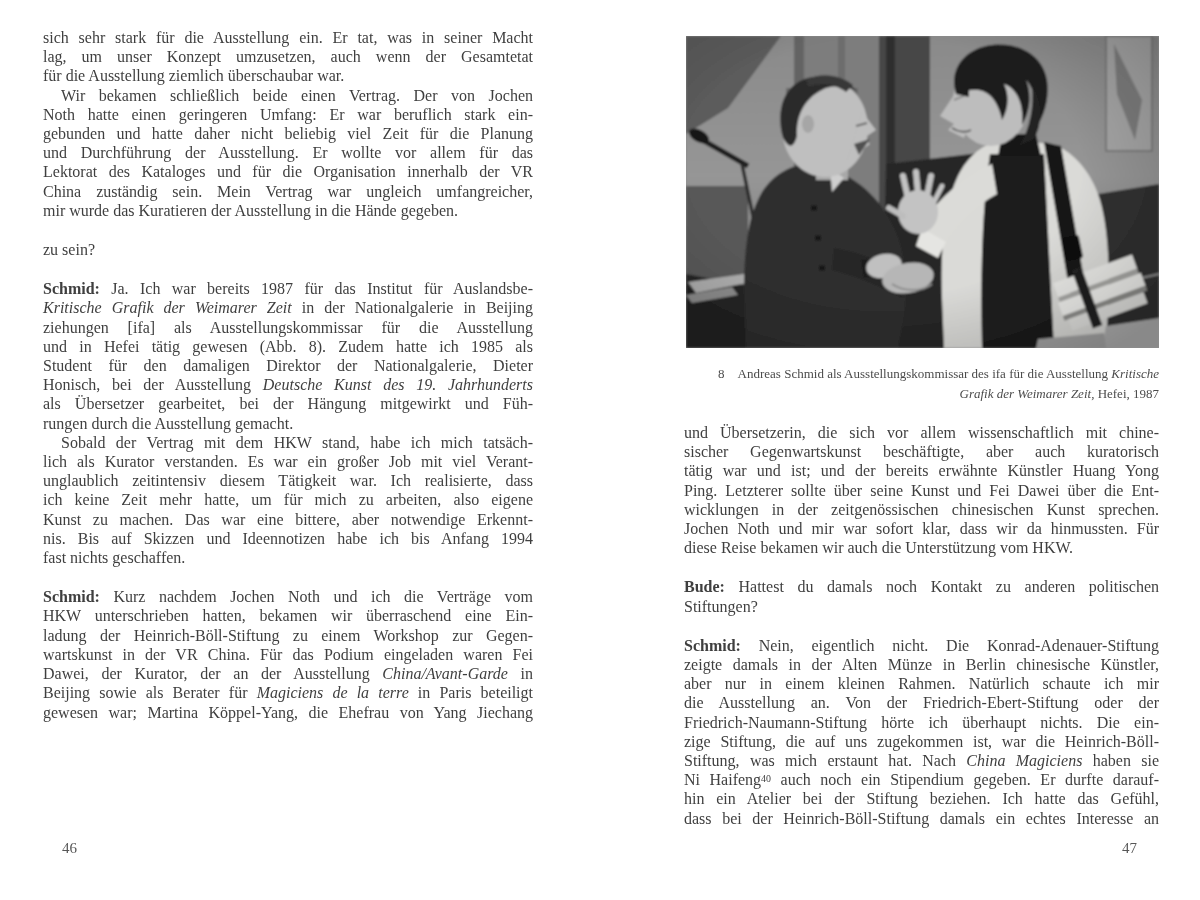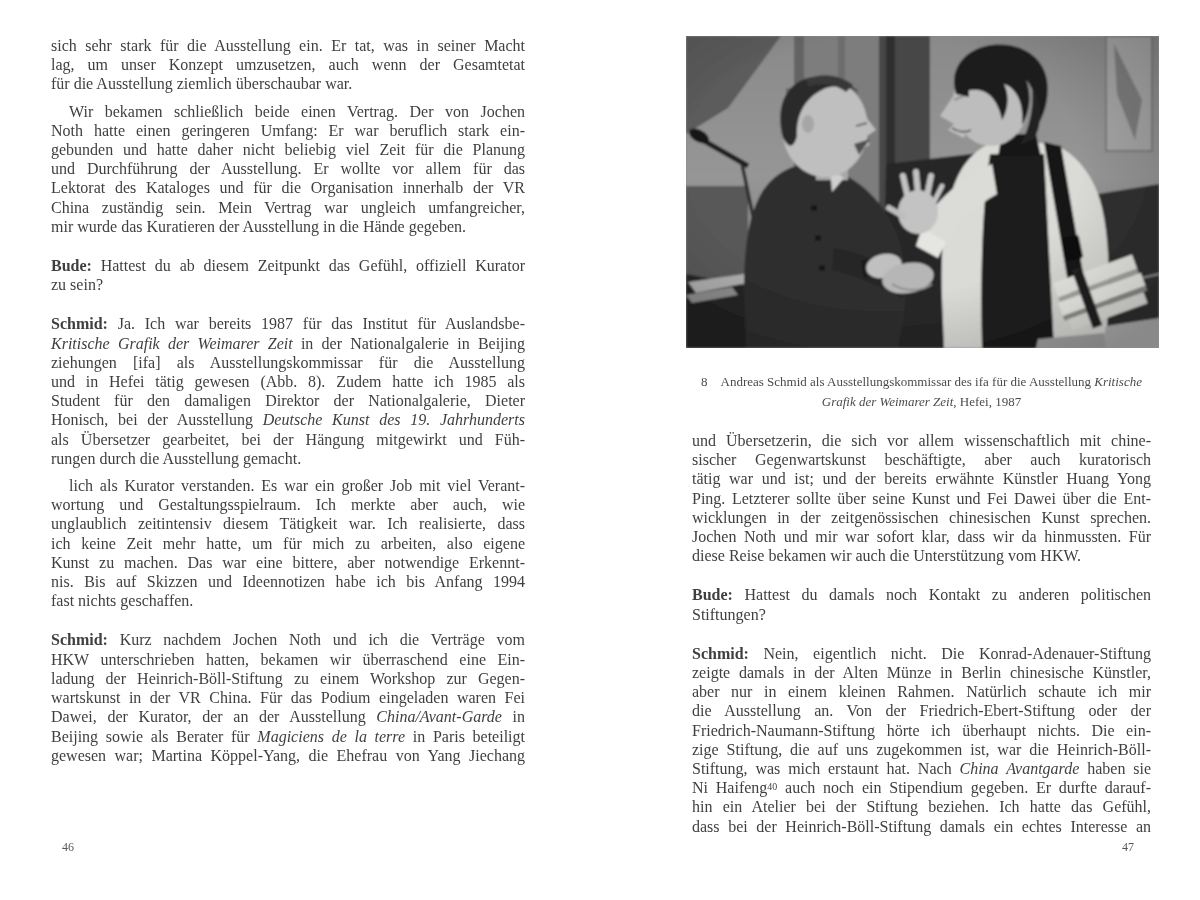--- a/index.html
+++ b/index.html
@@ -10,40 +10,40 @@
     color:var(--text,#3f3f3f);
   }
   .spread{position:absolute;inset:0;}
   .text-col{
     position:absolute;width:490px;
     font-size:16px;line-height:19.2px;
     color:var(--text,#3f3f3f);
   }
   #left-col{left:43px;top:28px;width:490px;}
   #right-col{left:684px;top:423px;width:475px;}
-  .para{margin:8px;}
+  .para{margin:0;}
   .para.gap{margin-top:20px;}
   .para.indent .line:first-child{text-indent:18px;}
   .line{text-align:justify;text-align-last:justify;white-space:normal;}
   .line.lastline{text-align-last:left;}
   b{font-weight:bold;}
   i{font-style:italic;}
   sup{font-size:0.62em;line-height:0;vertical-align:0.35em;}
   figure.photo{
     position:absolute;left:686px;top:36px;width:473px;height:312px;
     margin:0;overflow:hidden;background:#8f8f8f;
   }
   figure.photo svg{display:block;width:100%;height:100%;}
   .caption{
     position:absolute;left:684px;top:364px;width:475px;
     font-size:13px;line-height:20px;color:var(--caption,#4b4b4b);
   }
-  .caption .line{text-align:center;text-align-last:auto;}
+  .caption .line{text-align:right;text-align-last:auto;}
   .pagenum{
-    position:absolute;top:840px;font-size:12px;color:var(--pagenum,#575757);
+    position:absolute;top:840px;font-size:15px;color:var(--pagenum,#575757);
   }
   #pagenum-left{left:62px;}
   #pagenum-right{left:1122px;}
 </style>
 </head>
 <body>
 
 <div class="spread">
 
   <div>
@@ -56,36 +56,35 @@
         <div class="para indent">
           <div class="line">Wir bekamen schließlich beide einen Vertrag. Der von Jochen</div>
           <div class="line">Noth hatte einen geringeren Umfang: Er war beruflich stark ein-</div>
           <div class="line">gebunden und hatte daher nicht beliebig viel Zeit für die Planung</div>
           <div class="line">und Durchführung der Ausstellung. Er wollte vor allem für das</div>
           <div class="line">Lektorat des Kataloges und für die Organisation innerhalb der VR</div>
           <div class="line">China zuständig sein. Mein Vertrag war ungleich umfangreicher,</div>
           <div class="line lastline">mir wurde das Kuratieren der Ausstellung in die Hände gegeben.</div>
         </div>
         <div class="para gap">
-          <div class="line"><b>Bude:</b> Hattest du ab diesem Zeitpunkt das Gefühl, offiziell Kurator</div>
           <div class="line lastline">zu sein?</div>
         </div>
         <div class="para gap">
           <div class="line"><b>Schmid:</b> Ja. Ich war bereits 1987 für das Institut für Auslandsbe-</div>
           <div class="line"><i>Kritische Grafik der Weimarer Zeit</i> in der Nationalgalerie in Beijing</div>
           <div class="line">ziehungen [ifa] als Ausstellungskommissar für die Ausstellung</div>
           <div class="line">und in Hefei tätig gewesen (Abb. 8). Zudem hatte ich 1985 als</div>
           <div class="line">Student für den damaligen Direktor der Nationalgalerie, Dieter</div>
           <div class="line">Honisch, bei der Ausstellung <i>Deutsche Kunst des 19. Jahrhunderts</i></div>
           <div class="line">als Übersetzer gearbeitet, bei der Hängung mitgewirkt und Füh-</div>
           <div class="line lastline">rungen durch die Ausstellung gemacht.</div>
         </div>
         <div class="para indent">
+          <div class="line">Sobald der Vertrag mit dem HKW stand, habe ich mich tatsäch-</div>
           <div class="line">lich als Kurator verstanden. Es war ein großer Job mit viel Verant-</div>
-          <div class="line">wortung und Gestaltungsspielraum. Ich merkte aber auch, wie</div>
           <div class="line">unglaublich zeitintensiv diesem Tätigkeit war. Ich realisierte, dass</div>
           <div class="line">ich keine Zeit mehr hatte, um für mich zu arbeiten, also eigene</div>
           <div class="line">Kunst zu machen. Das war eine bittere, aber notwendige Erkennt-</div>
           <div class="line">nis. Bis auf Skizzen und Ideennotizen habe ich bis Anfang 1994</div>
           <div class="line lastline">fast nichts geschaffen.</div>
         </div>
         <div class="para gap">
           <div class="line"><b>Schmid:</b> Kurz nachdem Jochen Noth und ich die Verträge vom</div>
           <div class="line">HKW unterschrieben hatten, bekamen wir überraschend eine Ein-</div>
           <div class="line">ladung der Heinrich-Böll-Stiftung zu einem Workshop zur Gegen-</div>
@@ -248,21 +247,21 @@
           <div class="line"><b>Bude:</b> Hattest du damals noch Kontakt zu anderen politischen</div>
           <div class="line lastline">Stiftungen?</div>
         </div>
         <div class="para gap">
           <div class="line"><b>Schmid:</b> Nein, eigentlich nicht. Die Konrad-Adenauer-Stiftung</div>
           <div class="line">zeigte damals in der Alten Münze in Berlin chinesische Künstler,</div>
           <div class="line">aber nur in einem kleinen Rahmen. Natürlich schaute ich mir</div>
           <div class="line">die Ausstellung an. Von der Friedrich-Ebert-Stiftung oder der</div>
           <div class="line">Friedrich-Naumann-Stiftung hörte ich überhaupt nichts. Die ein-</div>
           <div class="line">zige Stiftung, die auf uns zugekommen ist, war die Heinrich-Böll-</div>
-          <div class="line">Stiftung, was mich erstaunt hat. Nach <i>China Avantgarde</i> haben sie</div>
+          <div class="line">Stiftung, was mich erstaunt hat. Nach <i>China Magiciens</i> haben sie</div>
           <div class="line">Ni Haifeng<sup>40</sup> auch noch ein Stipendium gegeben. Er durfte darauf-</div>
           <div class="line">hin ein Atelier bei der Stiftung beziehen. Ich hatte das Gefühl,</div>
           <div class="line">dass bei der Heinrich-Böll-Stiftung damals ein echtes Interesse an</div>
         </div>
       </div>
 
     <div id="pagenum-right" class="pagenum">47</div>
   </div>
 
 </div>

